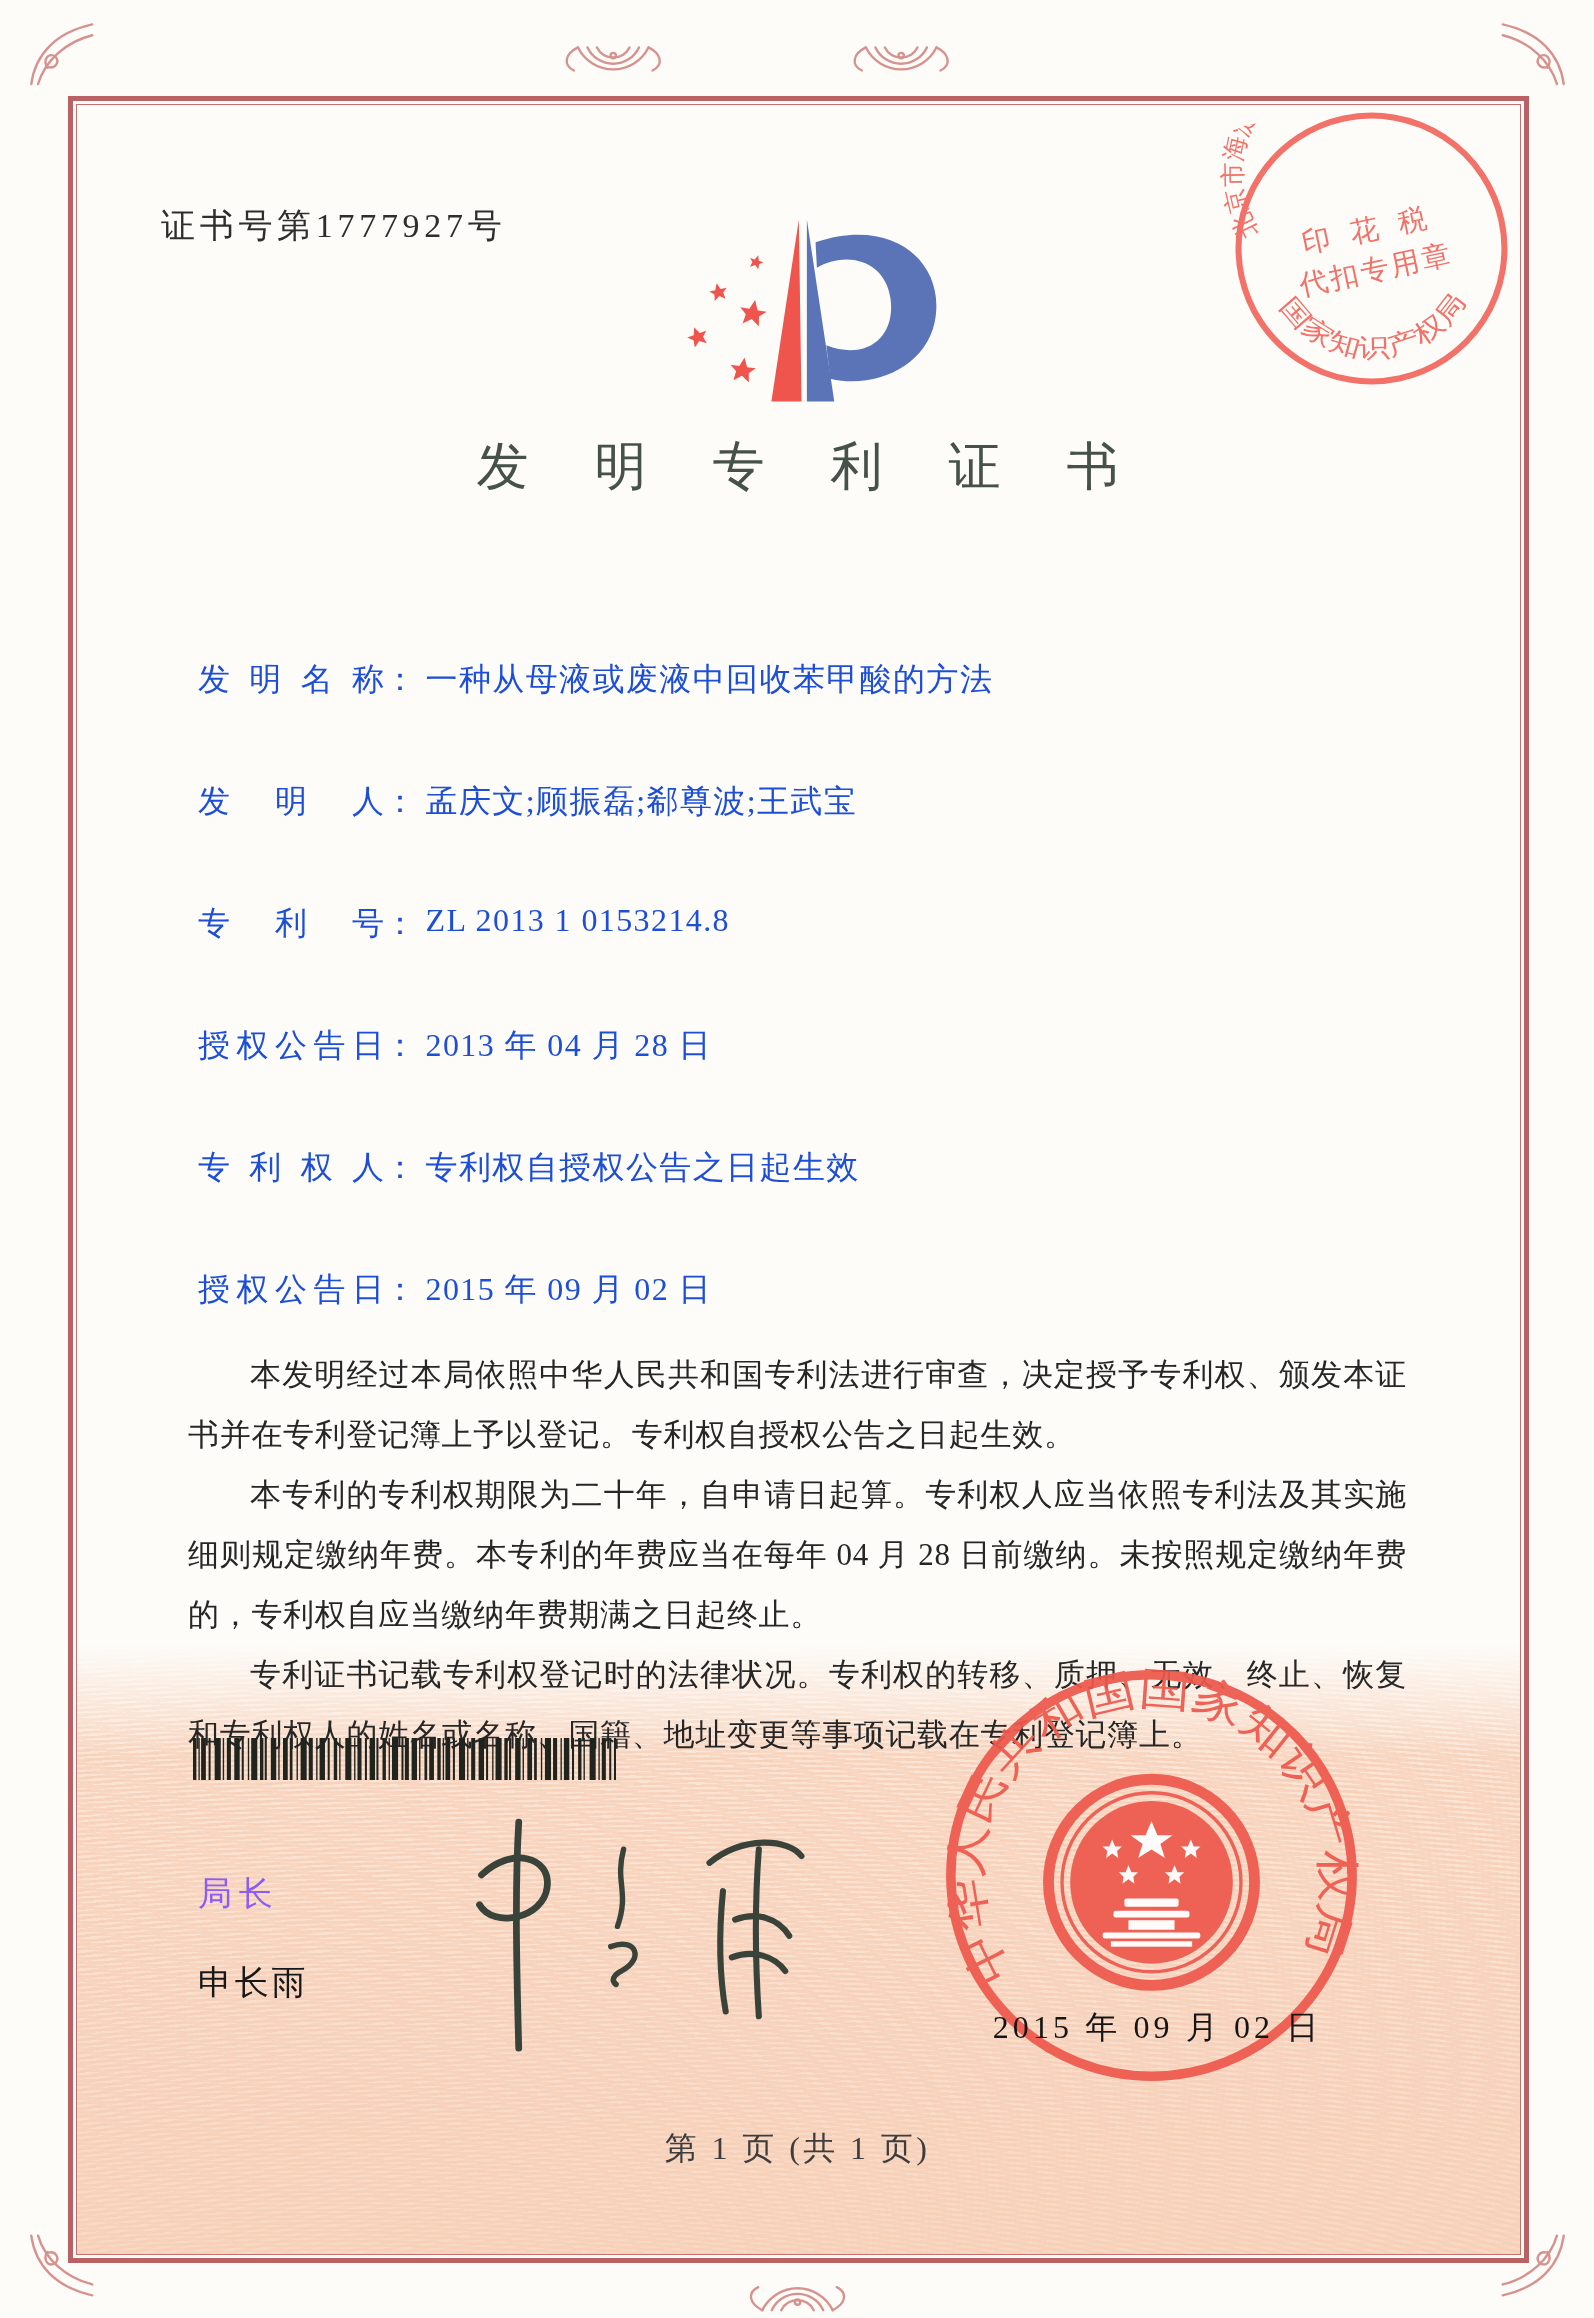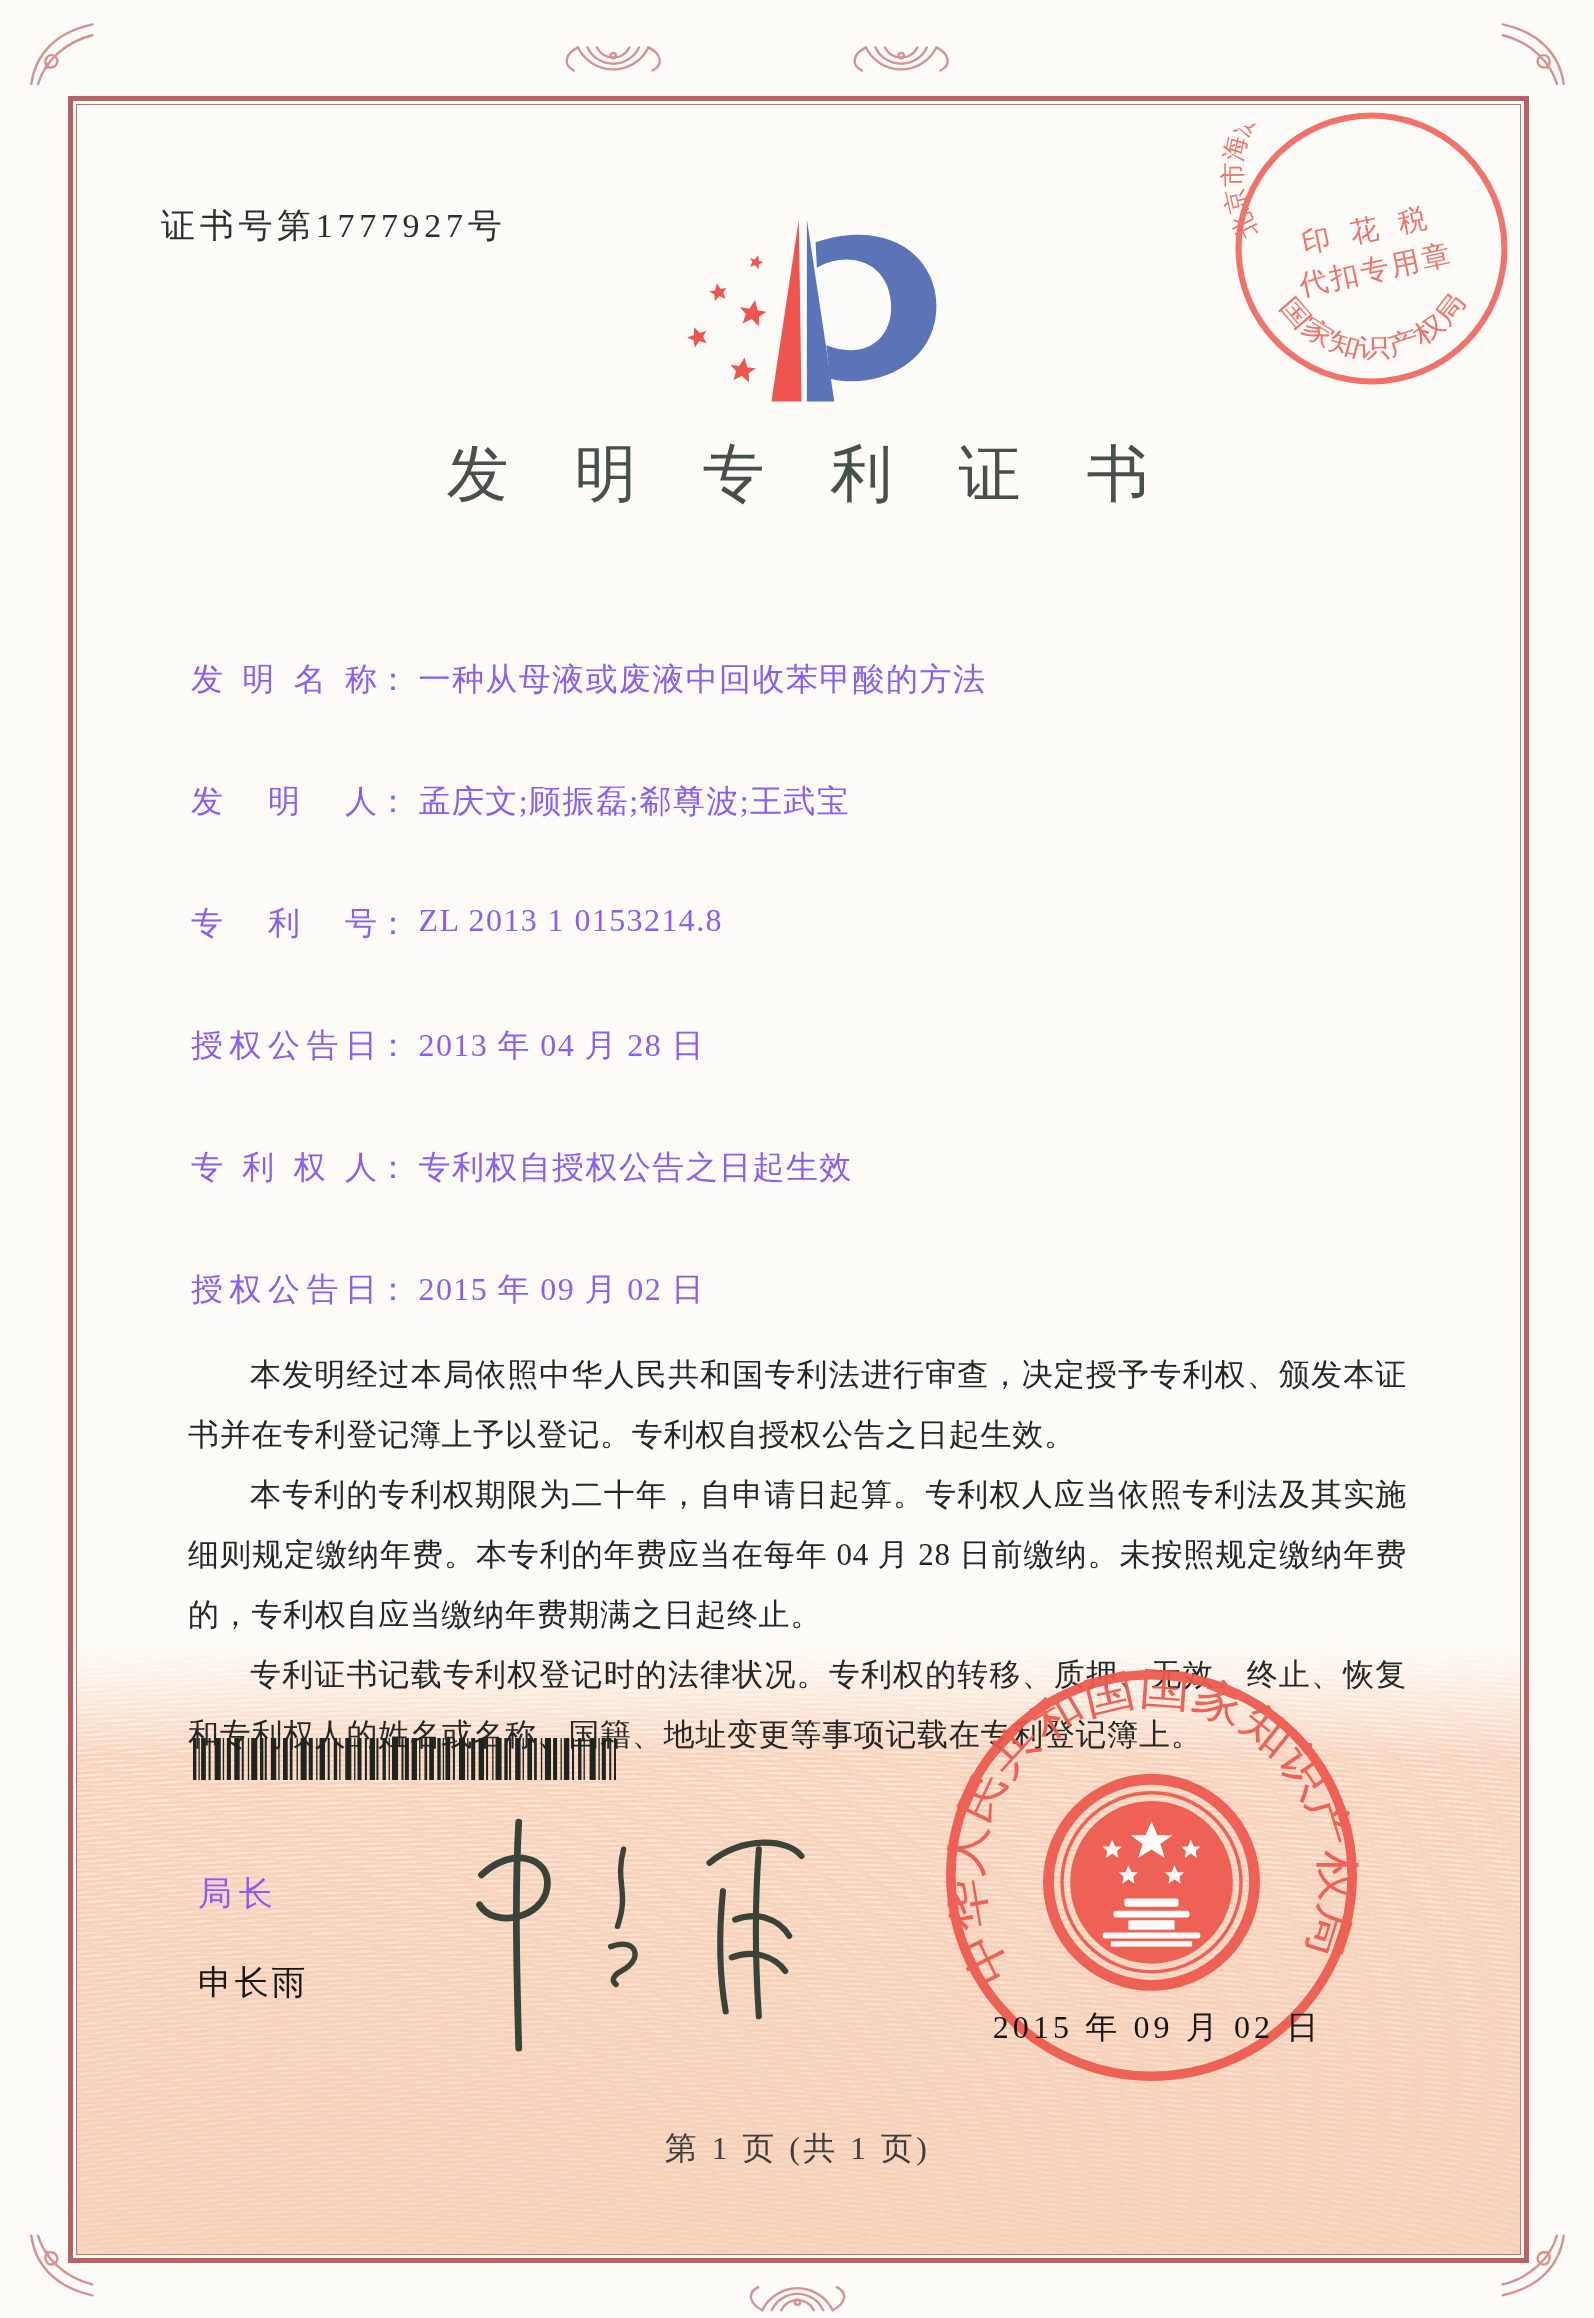--- a/index.html
+++ b/index.html
@@ -35,28 +35,28 @@
     position:absolute;left:161px;top:203px;
     font-size:34px;letter-spacing:4.7px;color:#2e2e2e;white-space:nowrap;
   }
 
   .logo{position:absolute;left:647px;top:202px;width:301px;height:227px;}
 
   .tax-stamp{position:absolute;left:1225px;top:102px;width:293px;height:293px;transform:rotate(-12deg);opacity:.92;}
 
   .title{
     position:absolute;left:0;top:432px;width:100%;
-    text-align:center;font-size:62px;color:#46514a;
+    text-align:center;font-size:52px;color:#46514a;
     letter-spacing:66px;padding-left:66px;box-sizing:border-box;
     white-space:nowrap;
     font-family:Liberation Mono, monospace;
   }
 
   .fields{position:absolute;left:191px;top:658px;width:1219px;}
-  .field-row{height:122px;font-size:32px;color:#8b5cf6;white-space:nowrap;}
+  .field-row{height:122px;font-size:32px;color:#1d4ed8;white-space:nowrap;margin-left:7px;}
   .field-label{
     display:inline-block;width:186px;
     text-align:justify;text-align-last:justify;
     vertical-align:top;
   }
   .field-colon{display:inline-block;vertical-align:top;}
   .field-value{display:inline-block;margin-left:9.5px;vertical-align:top;letter-spacing:1.4px;}
 
   .body-text{
     position:absolute;left:188px;right:188px;top:1345px;

